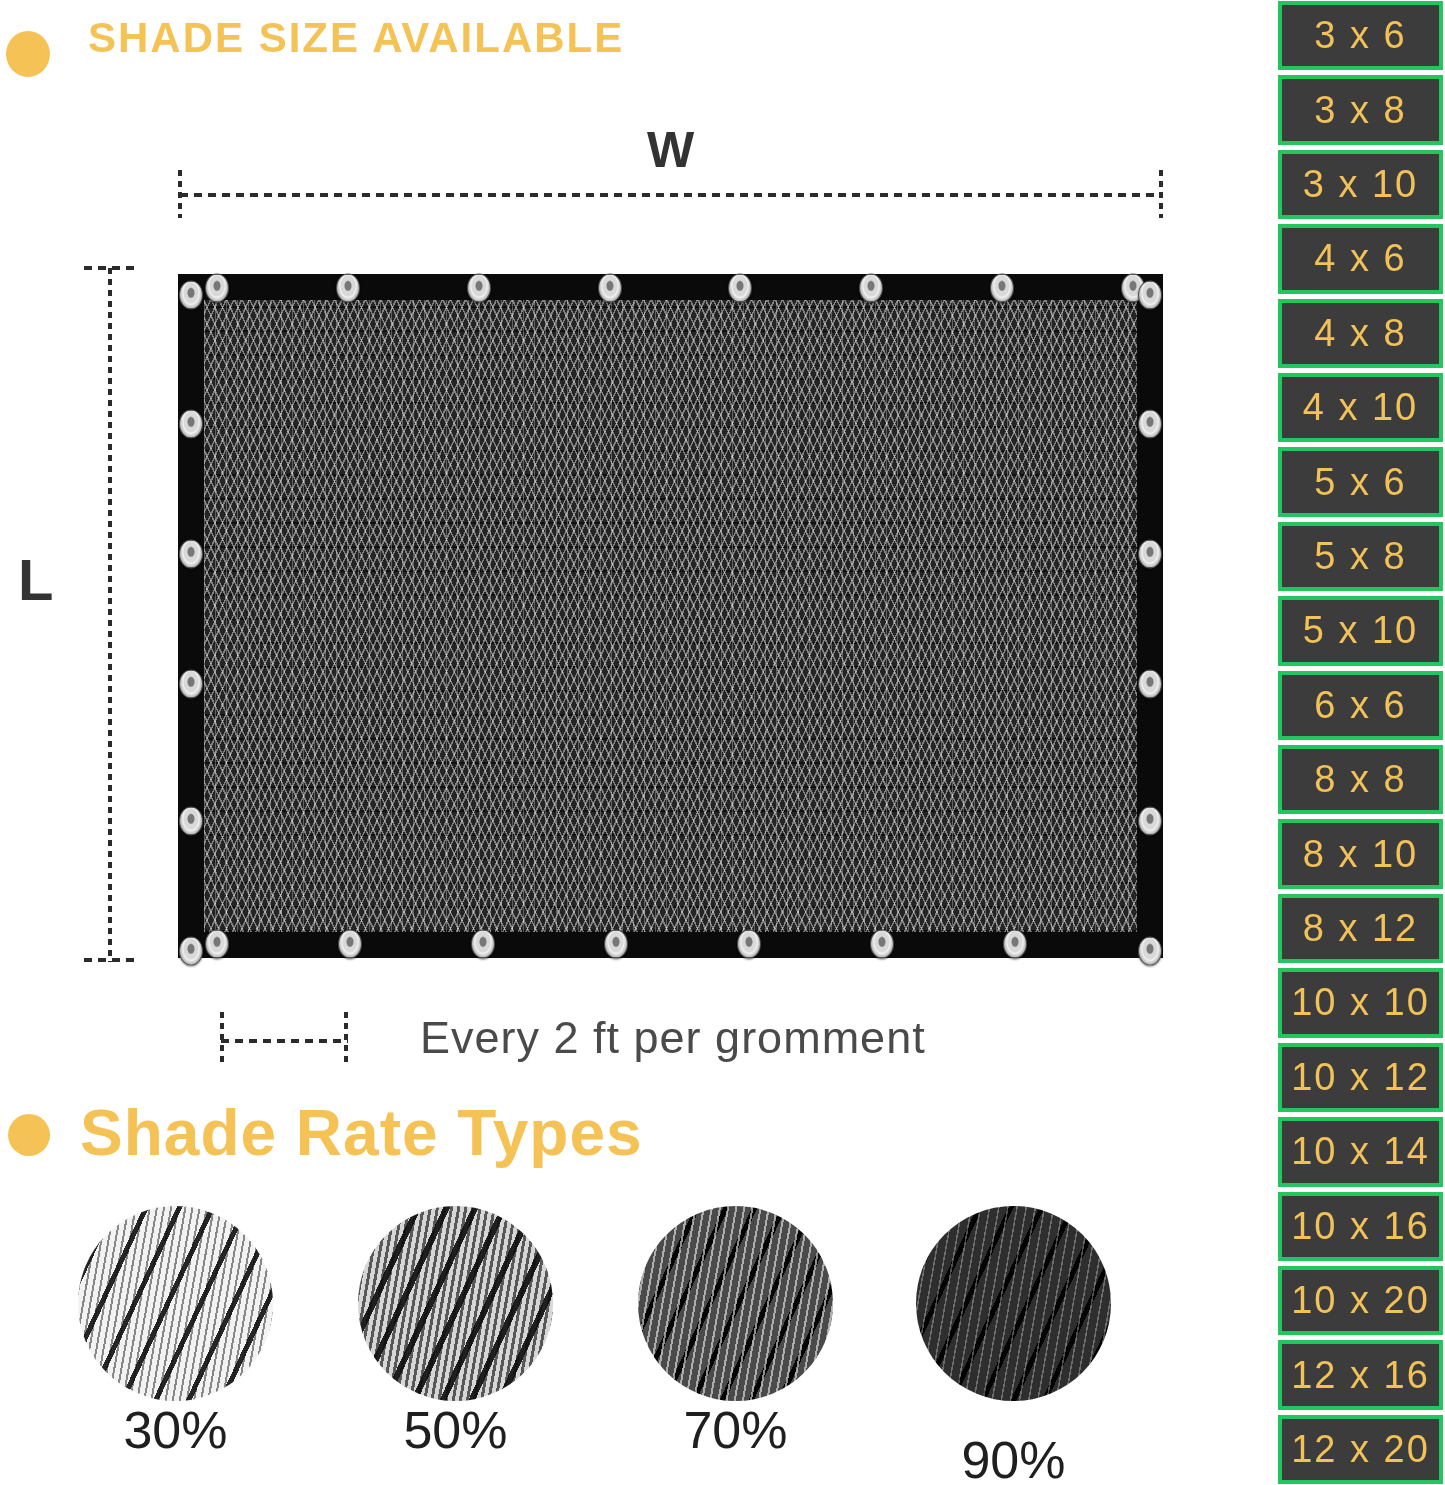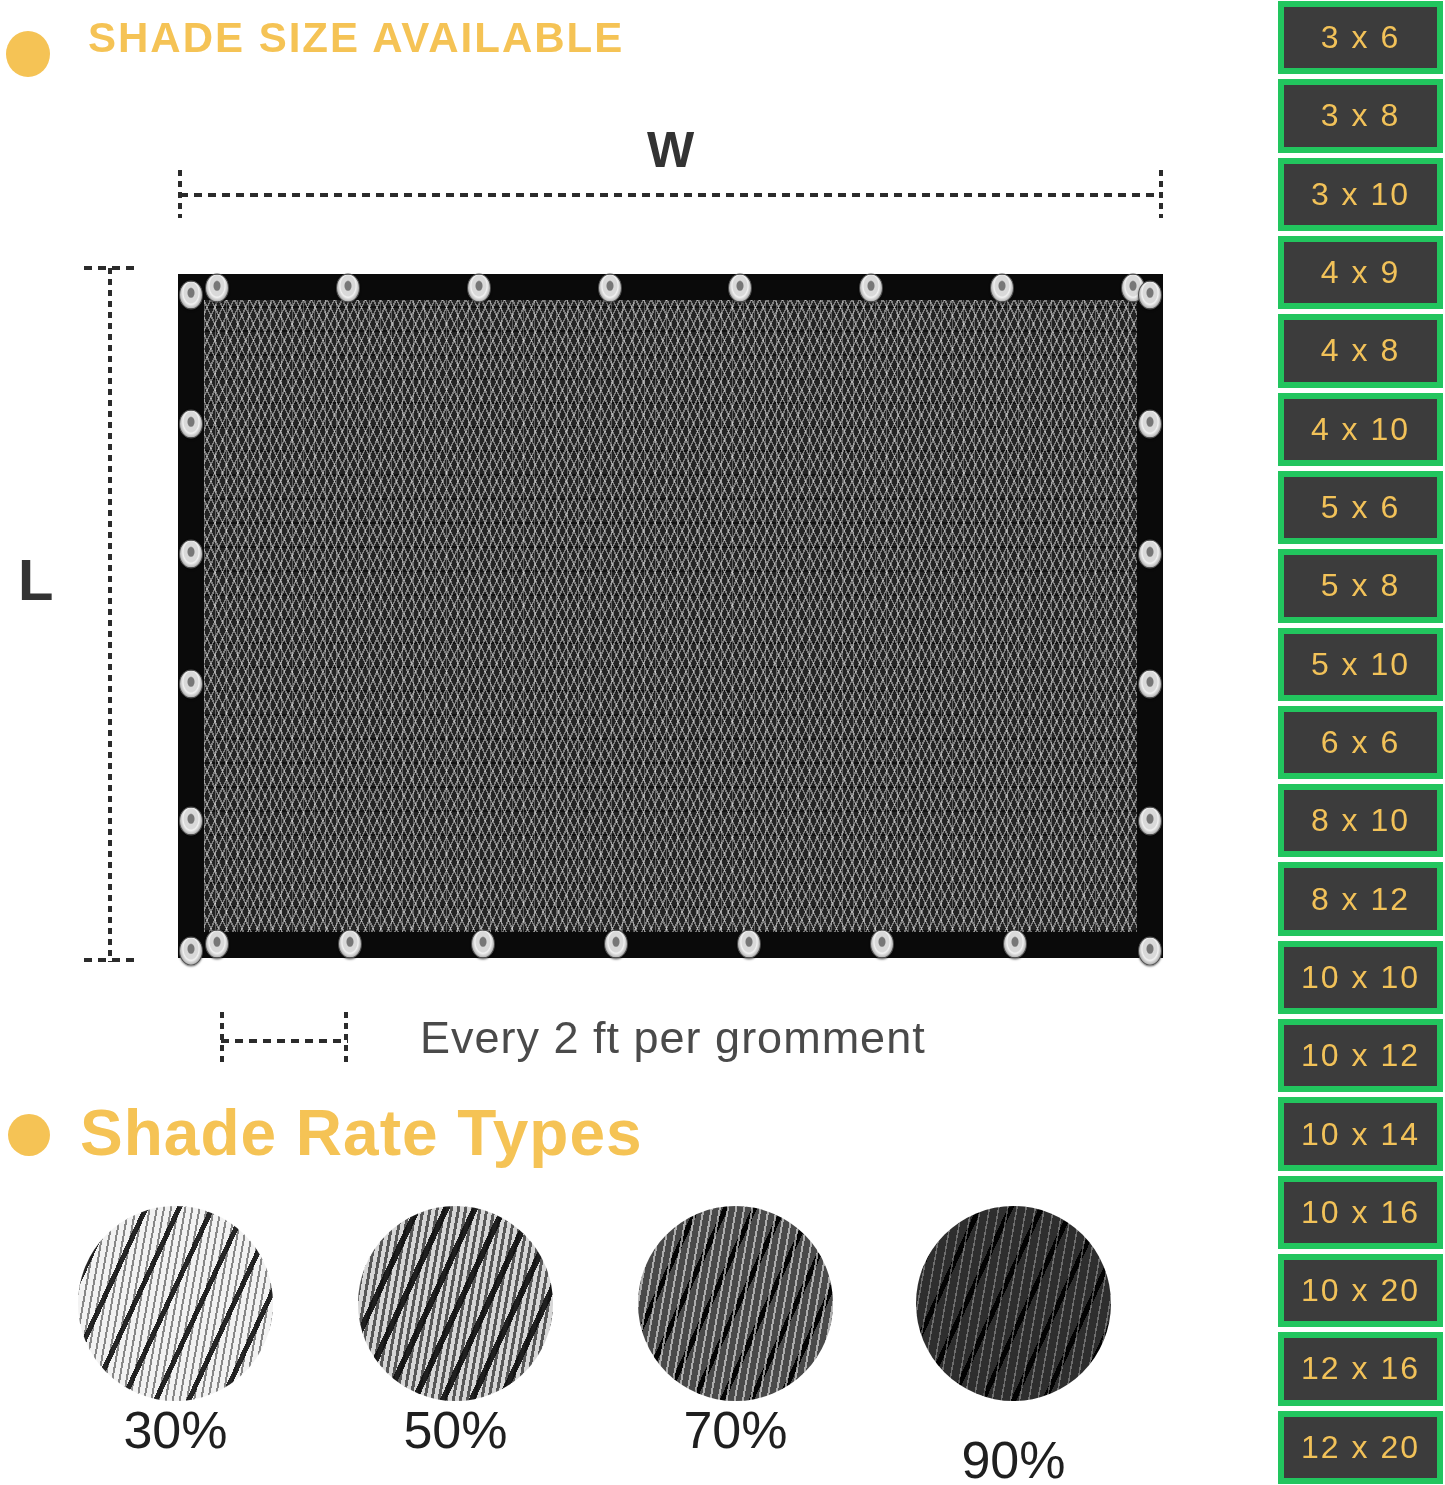--- a/index.html
+++ b/index.html
@@ -94,22 +94,22 @@
     font-size:52px;font-weight:500;color:#1f1f1f;
   }
   .rl0{left:78px;} .rl1{left:358px;} .rl2{left:638px;} .rl3{left:916px;margin-top:30px;}
   
   .sizes-col{
     position:absolute;left:1278px;top:0;width:165px;height:1485px;
     display:flex;flex-direction:column;gap:5px;box-sizing:border-box;padding:1px 0;
   }
   .size-chip{
     flex:1;display:flex;align-items:center;justify-content:center;
-    background:var(--box-bg,#3C3C3C);border:6px solid #22c55e;box-sizing:border-box;
-    color:var(--box-text,#F2C259);font-size:32px;letter-spacing:2px;white-space:nowrap;
+    background:var(--box-bg,#3C3C3C);border:4px solid #22c55e;box-sizing:border-box;
+    color:var(--box-text,#F2C259);font-size:38px;letter-spacing:2px;white-space:nowrap;
   }
 </style>
 </head>
 <body>
 
 <div class="canvas">
 
   <div class="bullet bullet1"></div>
   <h1 class="h-main title1">SHADE SIZE AVAILABLE</h1>
 
@@ -171,27 +171,28 @@
 
   <div class="rate-label rl0">30%</div>
   <div class="rate-label rl1">50%</div>
   <div class="rate-label rl2">70%</div>
   <div class="rate-label rl3">90%</div>
 
   <div class="sizes-col" id="sizes-col">
       <div class="size-chip">3 x 6</div>
       <div class="size-chip">3 x 8</div>
       <div class="size-chip">3 x 10</div>
-      <div class="size-chip">4 x 9</div>
+      <div class="size-chip">4 x 6</div>
       <div class="size-chip">4 x 8</div>
       <div class="size-chip">4 x 10</div>
       <div class="size-chip">5 x 6</div>
       <div class="size-chip">5 x 8</div>
       <div class="size-chip">5 x 10</div>
       <div class="size-chip">6 x 6</div>
+      <div class="size-chip">8 x 8</div>
       <div class="size-chip">8 x 10</div>
       <div class="size-chip">8 x 12</div>
       <div class="size-chip">10 x 10</div>
       <div class="size-chip">10 x 12</div>
       <div class="size-chip">10 x 14</div>
       <div class="size-chip">10 x 16</div>
       <div class="size-chip">10 x 20</div>
       <div class="size-chip">12 x 16</div>
       <div class="size-chip">12 x 20</div>
     </div>

